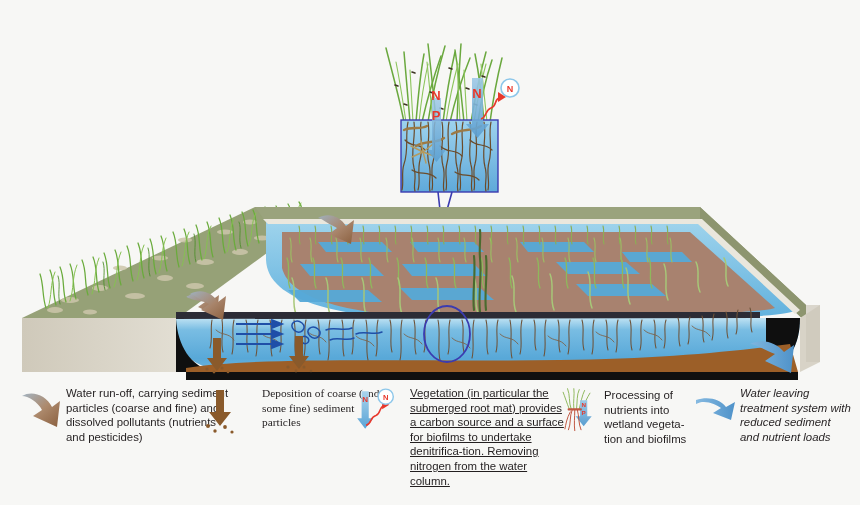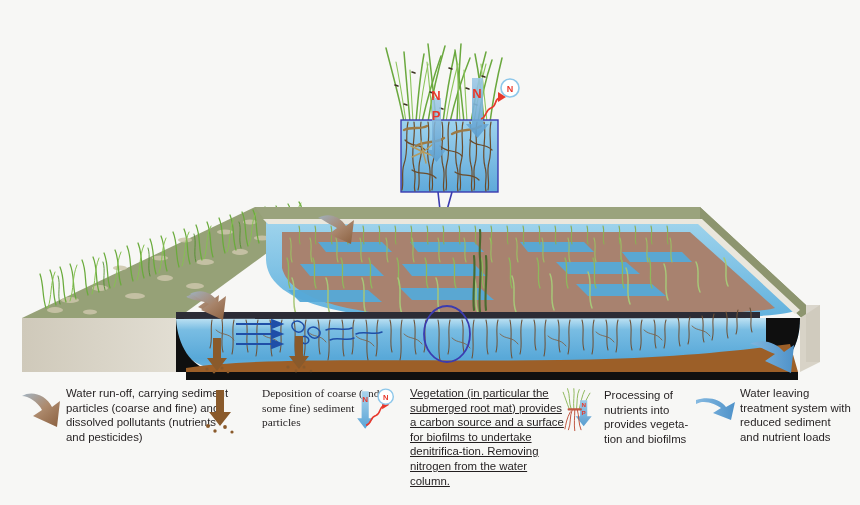--- a/index.html
+++ b/index.html
@@ -8,21 +8,21 @@
   #diagram{position:absolute;left:0;top:0;width:860px;height:380px;}
   #legend{position:absolute;left:0;top:382px;width:860px;height:120px;}
   .lg-item{position:absolute;top:0;}
   .lg-icon{position:absolute;left:0;top:4px;width:46px;height:50px;}
   .lg-text{position:absolute;font-size:11.4px;line-height:14.6px;color:#231f20;
            font-family:"Liberation Sans",sans-serif;white-space:pre-line;}
   .i1{left:18px;width:210px;}  .i1 .lg-text{left:48px;top:4px;width:165px;}
   .i2{left:198px;width:165px;} .i2 .lg-text{left:64px;top:4px;width:120px;font-family:Liberation Serif, serif;}
   .i3{left:352px;width:215px;} .i3 .lg-text{left:58px;top:4px;width:160px;text-decoration:underline;}
   .i4{left:558px;width:140px;} .i4 .lg-text{left:46px;top:6px;width:96px;}
-  .i5{left:692px;width:160px;} .i5 .lg-text{left:48px;top:4px;width:112px;}
+  .i5{left:692px;width:160px;} .i5 .lg-text{left:48px;top:4px;width:112px;font-style:italic;}
 </style>
 </head>
 <body>
 
 <div id="stage">
 
   <svg id="diagram" viewBox="0 0 860 380">
     <defs>
       <linearGradient id="gWaterTop" x1="0" y1="0" x2="0" y2="1">
         <stop offset="0" stop-color="#9ed3ec"></stop>
@@ -546,21 +546,21 @@
         <text x="26" y="24" font-size="7" font-weight="bold" fill="#e8382c" text-anchor="middle" font-family="Liberation Sans, sans-serif">N</text>
         <text x="26" y="32" font-size="7" font-weight="bold" fill="#e8382c" text-anchor="middle" font-family="Liberation Sans, sans-serif">P</text>
         <g fill="none" stroke="#c0553f" stroke-width="1.1" stroke-linecap="round">
           <path d="M13,27 C10,34 12,42 9,49"></path>
             <path d="M16,27 C16,35 15,43 16,50"></path>
           <path d="M19,27 C21,34 20,42 23,49"></path>
             <path d="M11,29 C7,36 6,43 5,48"></path>
         </g>
         <rect x="8" y="25" width="16" height="2.4" rx="1" fill="#c0553f"></rect>
       </svg>
-      <div class="lg-text">Processing of nutrients into provides vegeta-tion and biofilms</div>
+      <div class="lg-text">Processing of nutrients into wetland vegeta-tion and biofilms</div>
     </div>
 
     <div class="lg-item i5">
       <svg class="lg-icon" viewBox="0 0 46 50">
         <defs>
             <linearGradient id="lgB" x1="0" y1="0" x2="1" y2="0">
           <stop offset="0" stop-color="#86bae1"></stop>
               <stop offset="1" stop-color="#4f92c9"></stop>
             </linearGradient>
           </defs>

